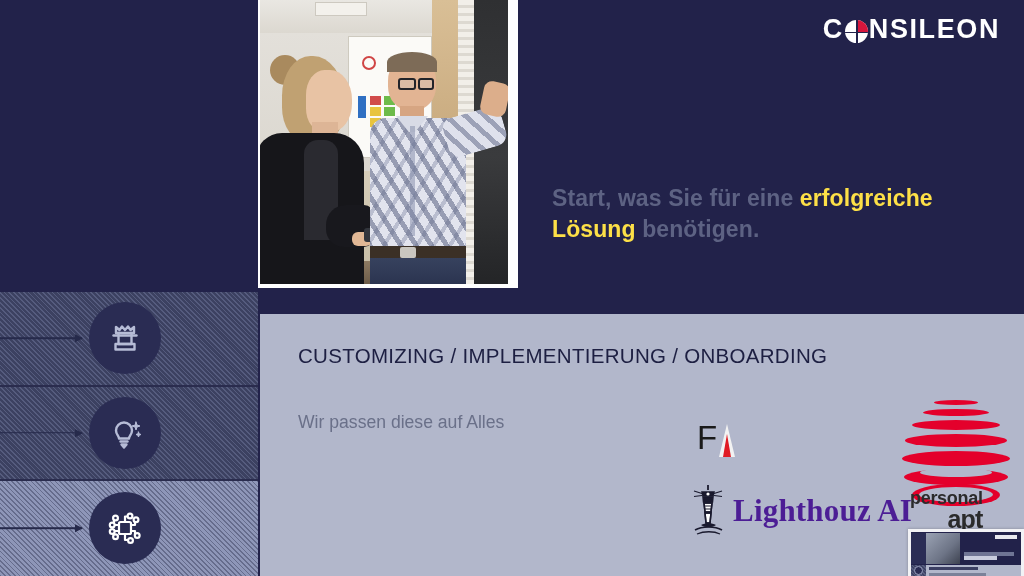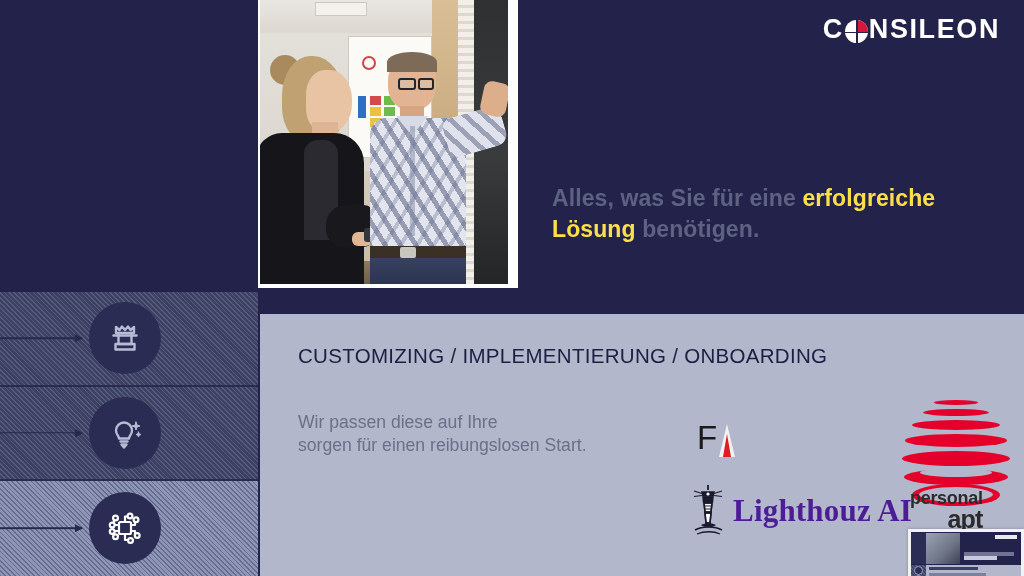--- a/index.html
+++ b/index.html
@@ -357,21 +357,21 @@
         <div class="m-collar"></div>
         <div class="m-placket"></div>
         <div class="m-arm"></div>
         <div class="m-forearm"></div>
         <div class="m-belt"></div>
         <div class="m-buckle"></div>
         <div class="m-jeans"></div>
       </div>
     </div>
 
-    <div class="headline"><span>Alles, was Sie für eine </span><b>erfolgreiche</b><span> </span><b>Lösung</b><span> benötigen.</span></div>
+    <div class="headline"><span>Start, was Sie für eine </span><b>erfolgreiche</b><span> </span><b>Lösung</b><span> benötigen.</span></div>
 
     <div class="logo">
       <span>C</span>
       <span class="logo-o">
         <span class="logo-o-h"></span>
       </span>
       <span>NSILEON</span>
     </div>
   </div>
 
@@ -424,22 +424,21 @@
         </svg>
       </div>
     </div>
   </div>
 
   <div class="main-panel">
 
     <div class="kicker">CUSTOMIZING / IMPLEMENTIERUNG / ONBOARDING</div>
 
     <div class="body-text">
-      <div>Wir passen diese auf Ihre</div>
-      <div>sorgen für einen reibungslosen Start.</div>
+      <div>Wir passen diese auf Alles</div>
     </div>
 
     <div class="logo-fiantec">
       <span>F</span>
       <span class="fiantec-flame"></span>
     </div>
 
     <div class="logo-lighthouz">
       <span class="lh-mark">
         <svg width="46" height="58" viewBox="0 0 46 58" fill="none" stroke="#1a1a2e" stroke-width="1.5">

